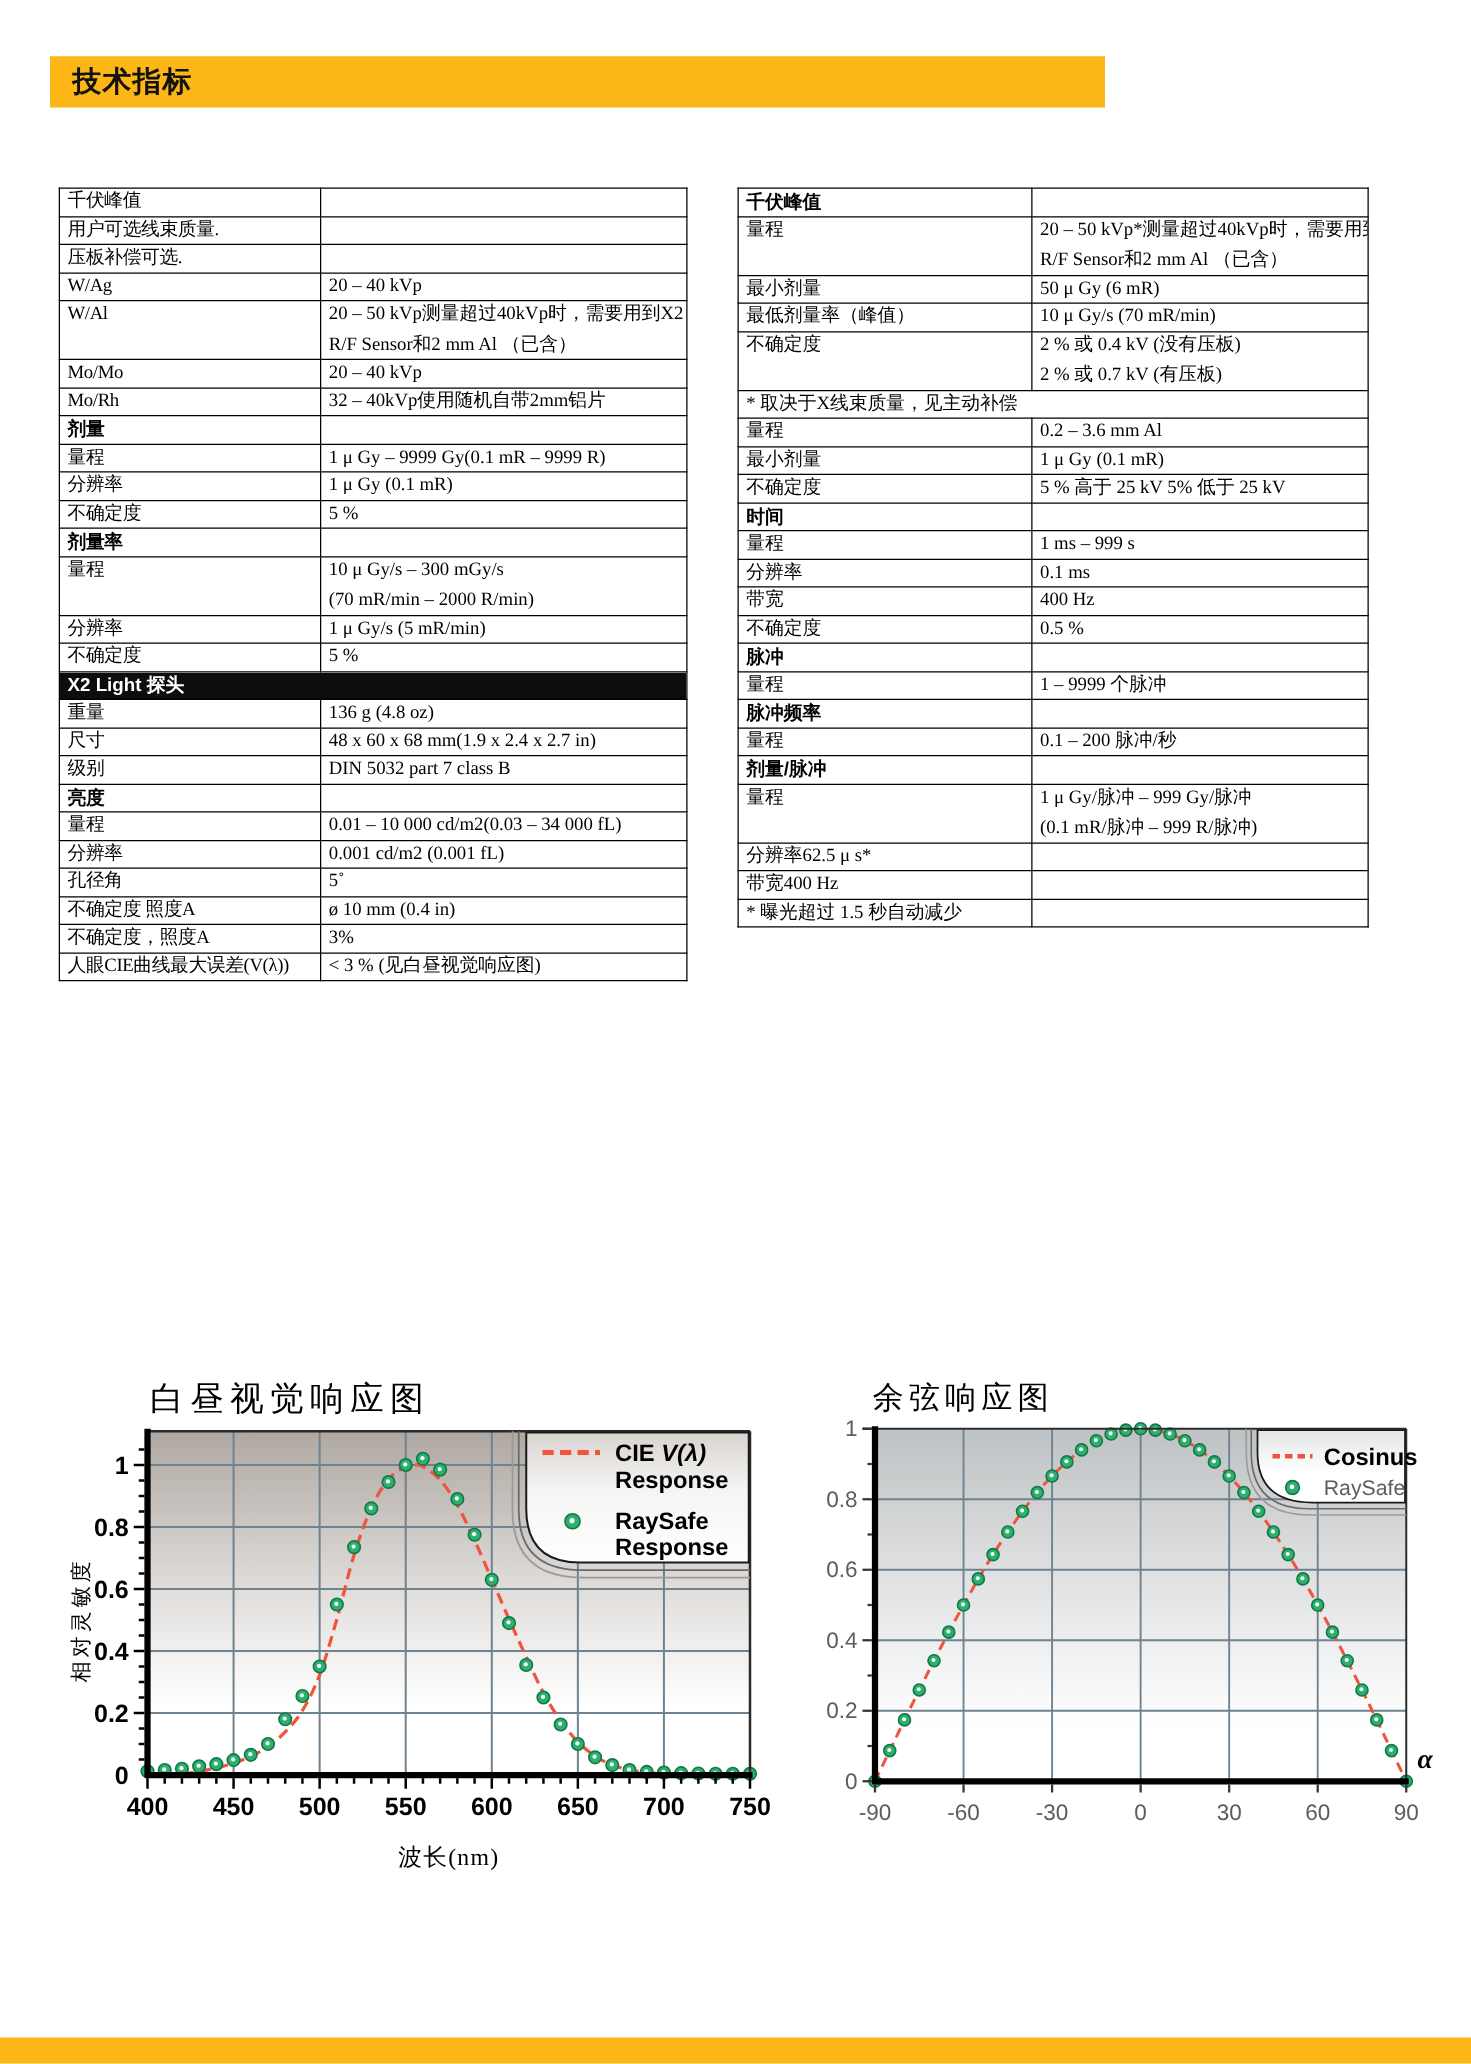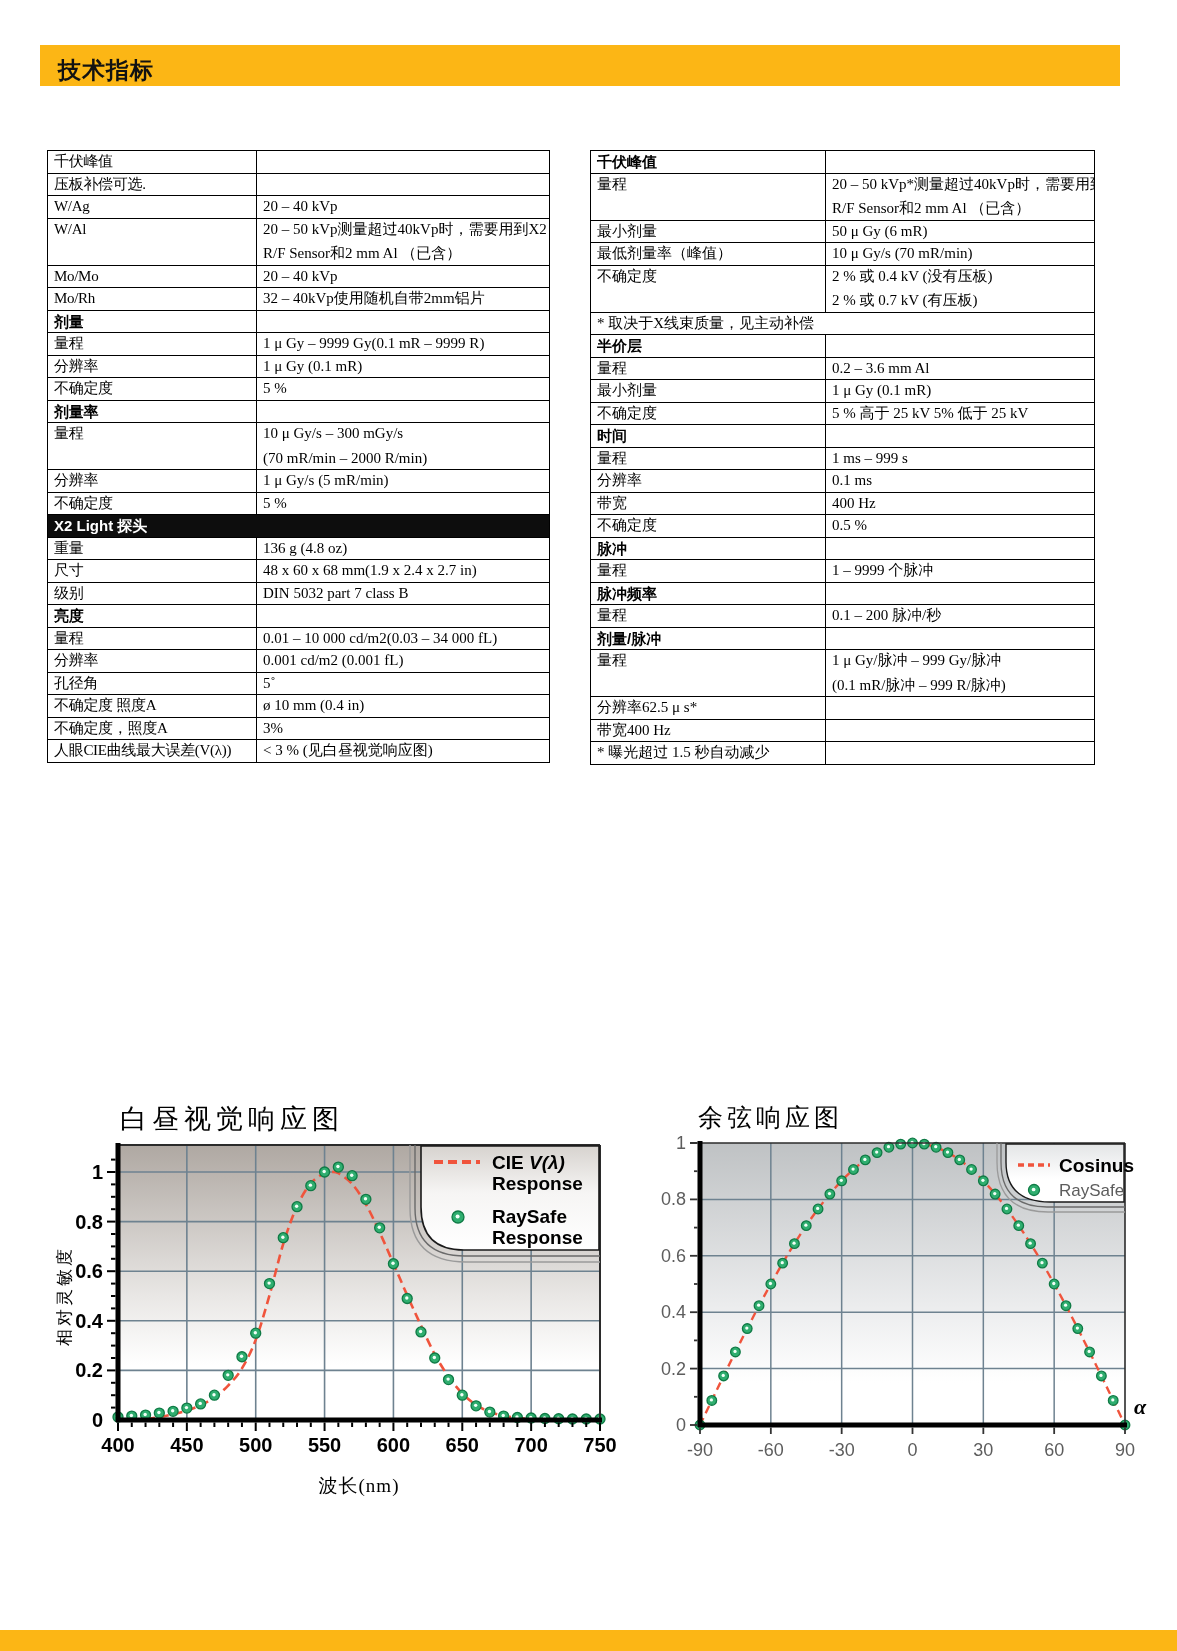--- a/index.html
+++ b/index.html
@@ -1,22 +1,22 @@
 <!DOCTYPE html>
 <html><head>
 <meta charset="utf-8">
 <style>
   html,body{margin:0;padding:0;}
   body{
     width:1177px;height:1651px;position:relative;background:#ffffff;
     font-family:"Liberation Serif","DejaVu Serif",serif;color:#000;overflow:hidden;
   }
   .topbar{
-    position:absolute;left:40px;top:45px;width:1080px;height:41px;
-    background:#FCB615;display:flex;align-items:flex-end;
+    position:absolute;left:40px;top:45px;width:844px;height:41px;
+    background:#FCB615;display:flex;align-items:center;
   }
   .topbar .title{
     font-family:"Liberation Sans","DejaVu Sans",sans-serif;
     font-weight:bold;font-size:23px;color:#121212;margin-left:18px;letter-spacing:1px;
   }
   .footbar{position:absolute;left:0;top:1630px;width:1177px;height:21px;background:#FCB615;}
   table.spec{
     position:absolute;border-collapse:collapse;table-layout:fixed;
     font-size:15px;color:#000;
   }
@@ -47,20 +47,24 @@
   <span class="title">技术指标</span>
 </div>
 
 <table class="spec" id="tblL">
     <tbody>
       <tr>
         <td class="lbl">千伏峰值</td>
         <td class="val"></td>
       </tr>
       <tr>
+        <td class="lbl">用户可选线束质量.</td>
+        <td class="val"></td>
+      </tr>
+      <tr>
         <td class="lbl">压板补偿可选.</td>
         <td class="val"></td>
       </tr>
       <tr>
         <td class="lbl">W/Ag</td>
         <td class="val">
           <div class="l1">20 – 40 kVp</div>
         </td>
       </tr>
       <tr>
@@ -217,24 +221,20 @@
       </tr>
       <tr>
         <td class="lbl">不确定度</td>
         <td class="val">
           <div class="l1">2 % 或 0.4 kV (没有压板)</div>
           <div class="l2">2 % 或 0.7 kV (有压板)</div>
         </td>
       </tr>
       <tr>
         <td colspan="2" class="">* 取决于X线束质量，见主动补偿</td>
-      </tr>
-      <tr>
-        <td class="lbl sec">半价层</td>
-        <td class="val"></td>
       </tr>
       <tr>
         <td class="lbl">量程</td>
         <td class="val">
           <div class="l1">0.2 – 3.6 mm Al</div>
         </td>
       </tr>
       <tr>
         <td class="lbl">最小剂量</td>
         <td class="val">

